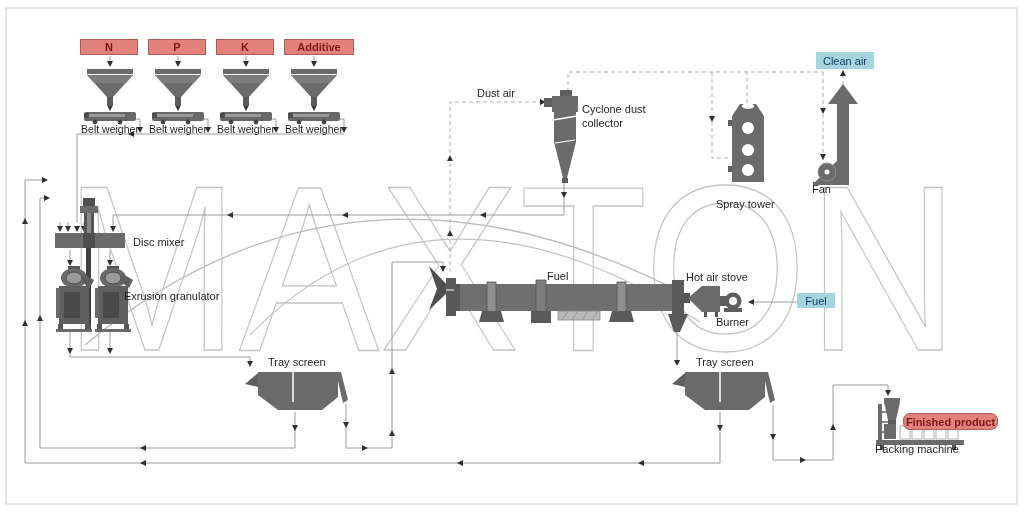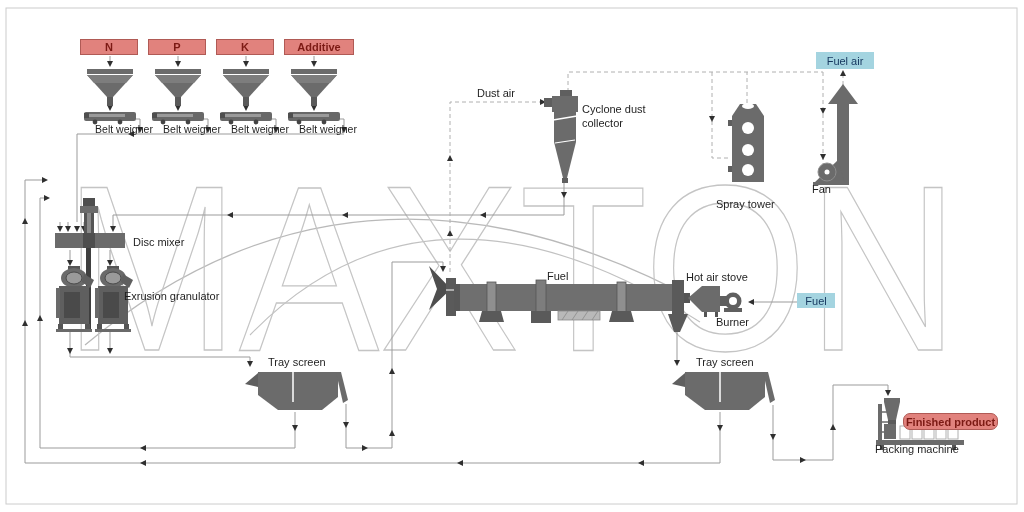--- a/index.html
+++ b/index.html
@@ -1,20 +1,20 @@
 <!DOCTYPE html>
 <html><head>
 <meta charset="utf-8">
 <style>
   html,body{margin:0;padding:0;background:#fff;}
   .stage{position:relative;width:1024px;height:512px;background:#fff;overflow:hidden;
          font-family:"Liberation Sans", sans-serif;}
   .stage svg{position:absolute;left:0;top:0;}
   .lbl{position:absolute;font-size:11px;color:#1f1f1f;white-space:nowrap;line-height:1.25;}
-  .lbl.center{text-align:center;margin-left:14px;}
+  .lbl.center{text-align:center;}
   .lbl.twoline{white-space:pre-line;}
   .tag{position:absolute;display:flex;align-items:center;justify-content:center;
        font-size:11px;box-sizing:border-box;}
   .tag-red{background:#e1827d;border:1px solid #b05a55;color:#7c1a14;font-weight:bold;}
   .tag-cyan{background:#a4d4e0;color:#15365e;}
 </style>
 </head>
 <body>
 
 <div class="stage">
@@ -315,21 +315,21 @@
 <div class="tag tag-cyan" style="left:797px;top:293px;width:38px;height:15px;">
       <span>Fuel</span>
     </div>
 
 <div class="lbl" style="left:477px;top:87px;text-align:right;">Dust air</div>
 <div class="lbl twoline" style="left:582px;top:103px;">Cyclone dust
 collector</div>
 <div class="lbl" style="left:716px;top:198px;">Spray tower</div>
 <div class="lbl" style="left:812px;top:183px;">Fan</div>
 <div class="tag tag-cyan" style="left:816px;top:52px;width:58px;height:17px;">
-      <span>Fuel air</span>
+      <span>Clean air</span>
     </div>
 
 <div class="lbl" style="left:268px;top:356px;">Tray screen</div>
 <div class="lbl" style="left:696px;top:356px;">Tray screen</div>
 
 <div class="tag tag-red" style="left:903px;top:413px;width:95px;height:17px;border-radius:7px;">
       <span>Finished product</span>
     </div>
 <div class="lbl" style="left:875px;top:443px;">Packing machine</div>
 

